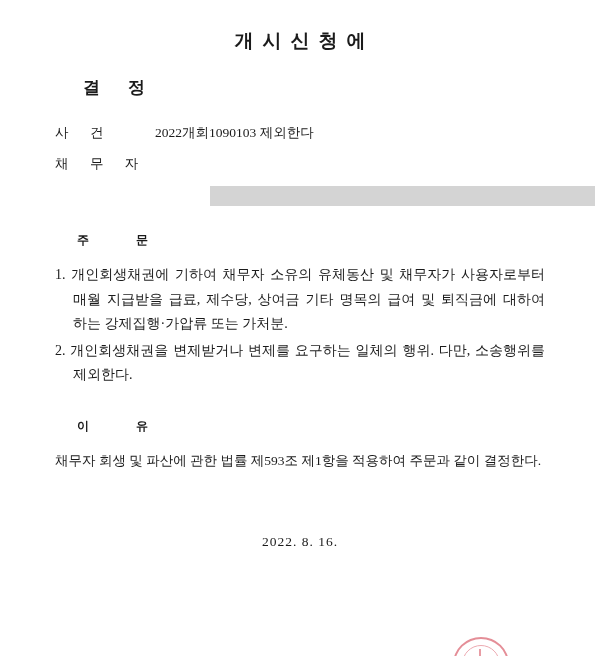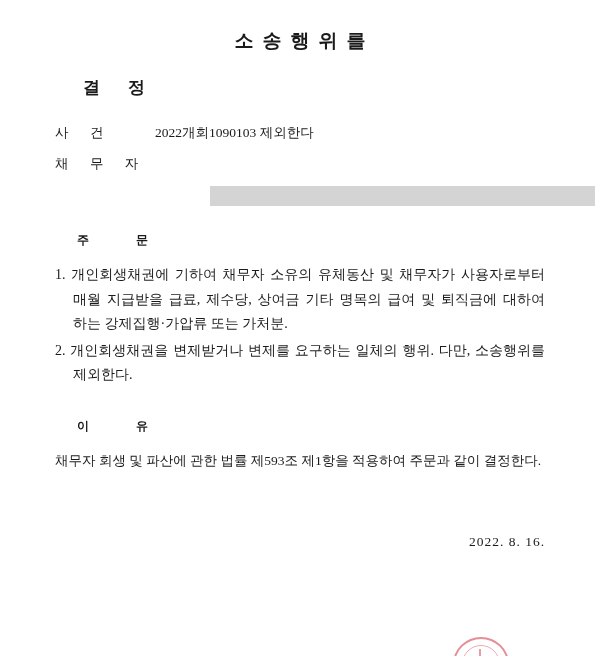--- a/index.html
+++ b/index.html
@@ -116,21 +116,21 @@
     text-align: justify;
     word-break: keep-all;
   }
   .reason-text {
     margin-top: 4px;
   }
 
   
   .date-line {
     margin-top: 62px;
-    text-align: right;
+    text-align: center;
     font-size: 13.5px;
     letter-spacing: 1px;
   }
 
   
   .seal {
     position: absolute;
     left: 453px;
     top: 609px;
     width: 52px;
@@ -157,21 +157,21 @@
     top: 10px;
     width: 2px;
     height: 30px;
   }
 </style>
 </head>
 <body>
 
 <div class="page">
 
-  <div class="court-title">소송행위를</div>
+  <div class="court-title">개시신청에</div>
   <div class="doc-title">결정</div>
 
   <div class="fields">
 
     <div class="field-row">
       <div class="field-label">사 건</div>
       <div class="field-value">2022개회1090103  제외한다</div>
     </div>
 
     <div class="field-row">

